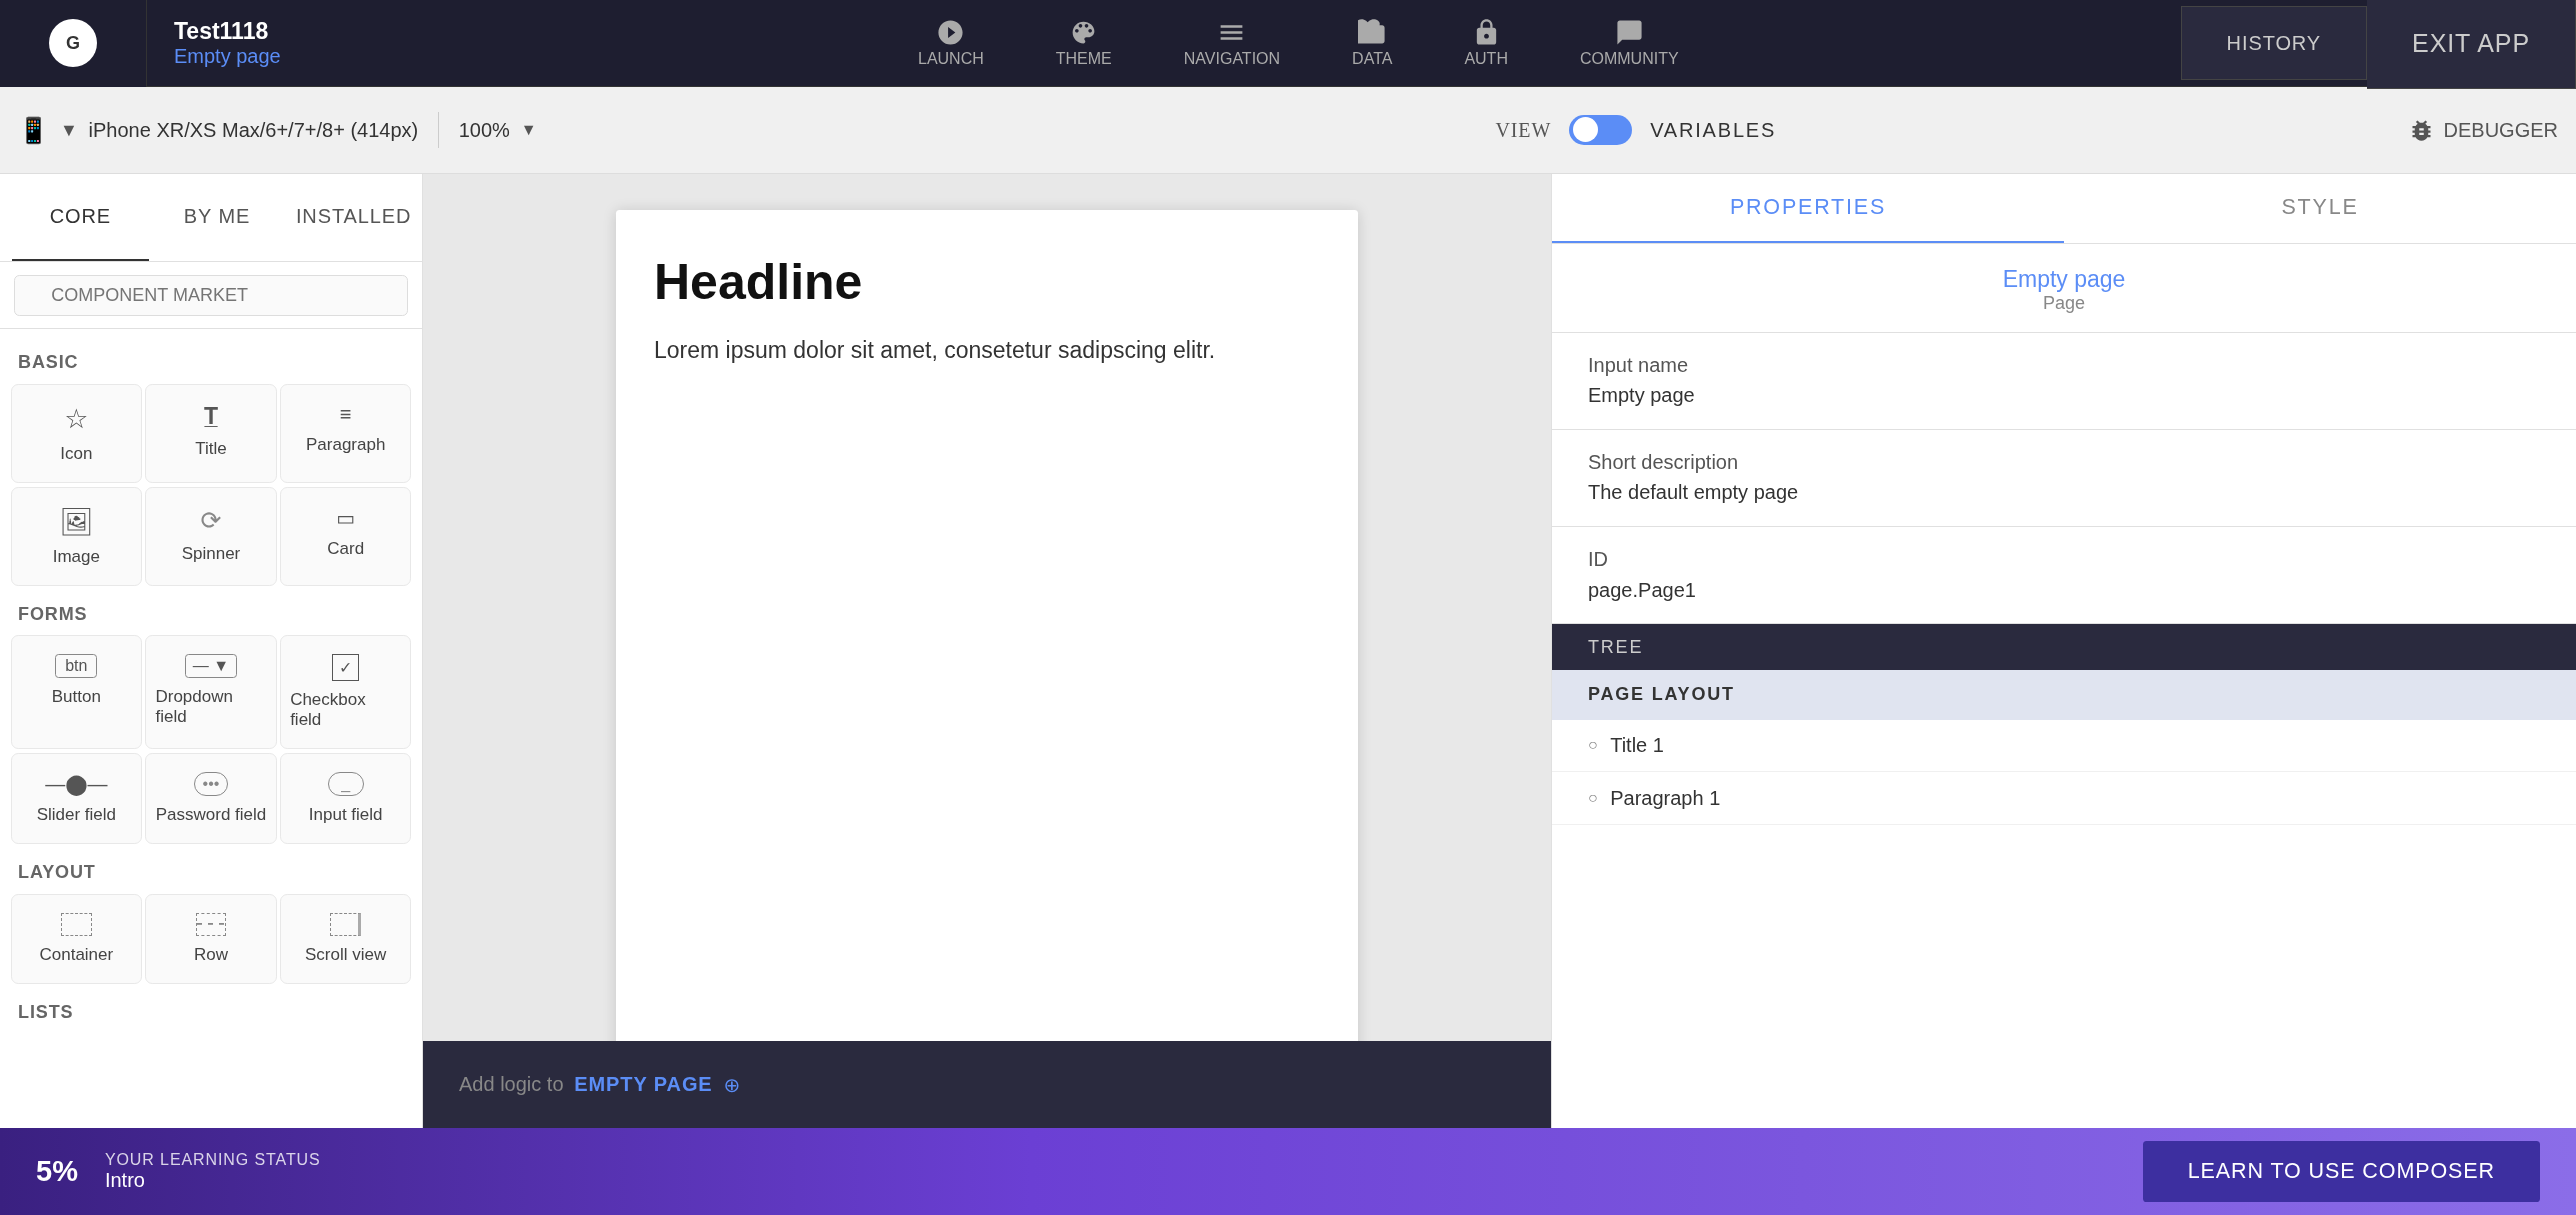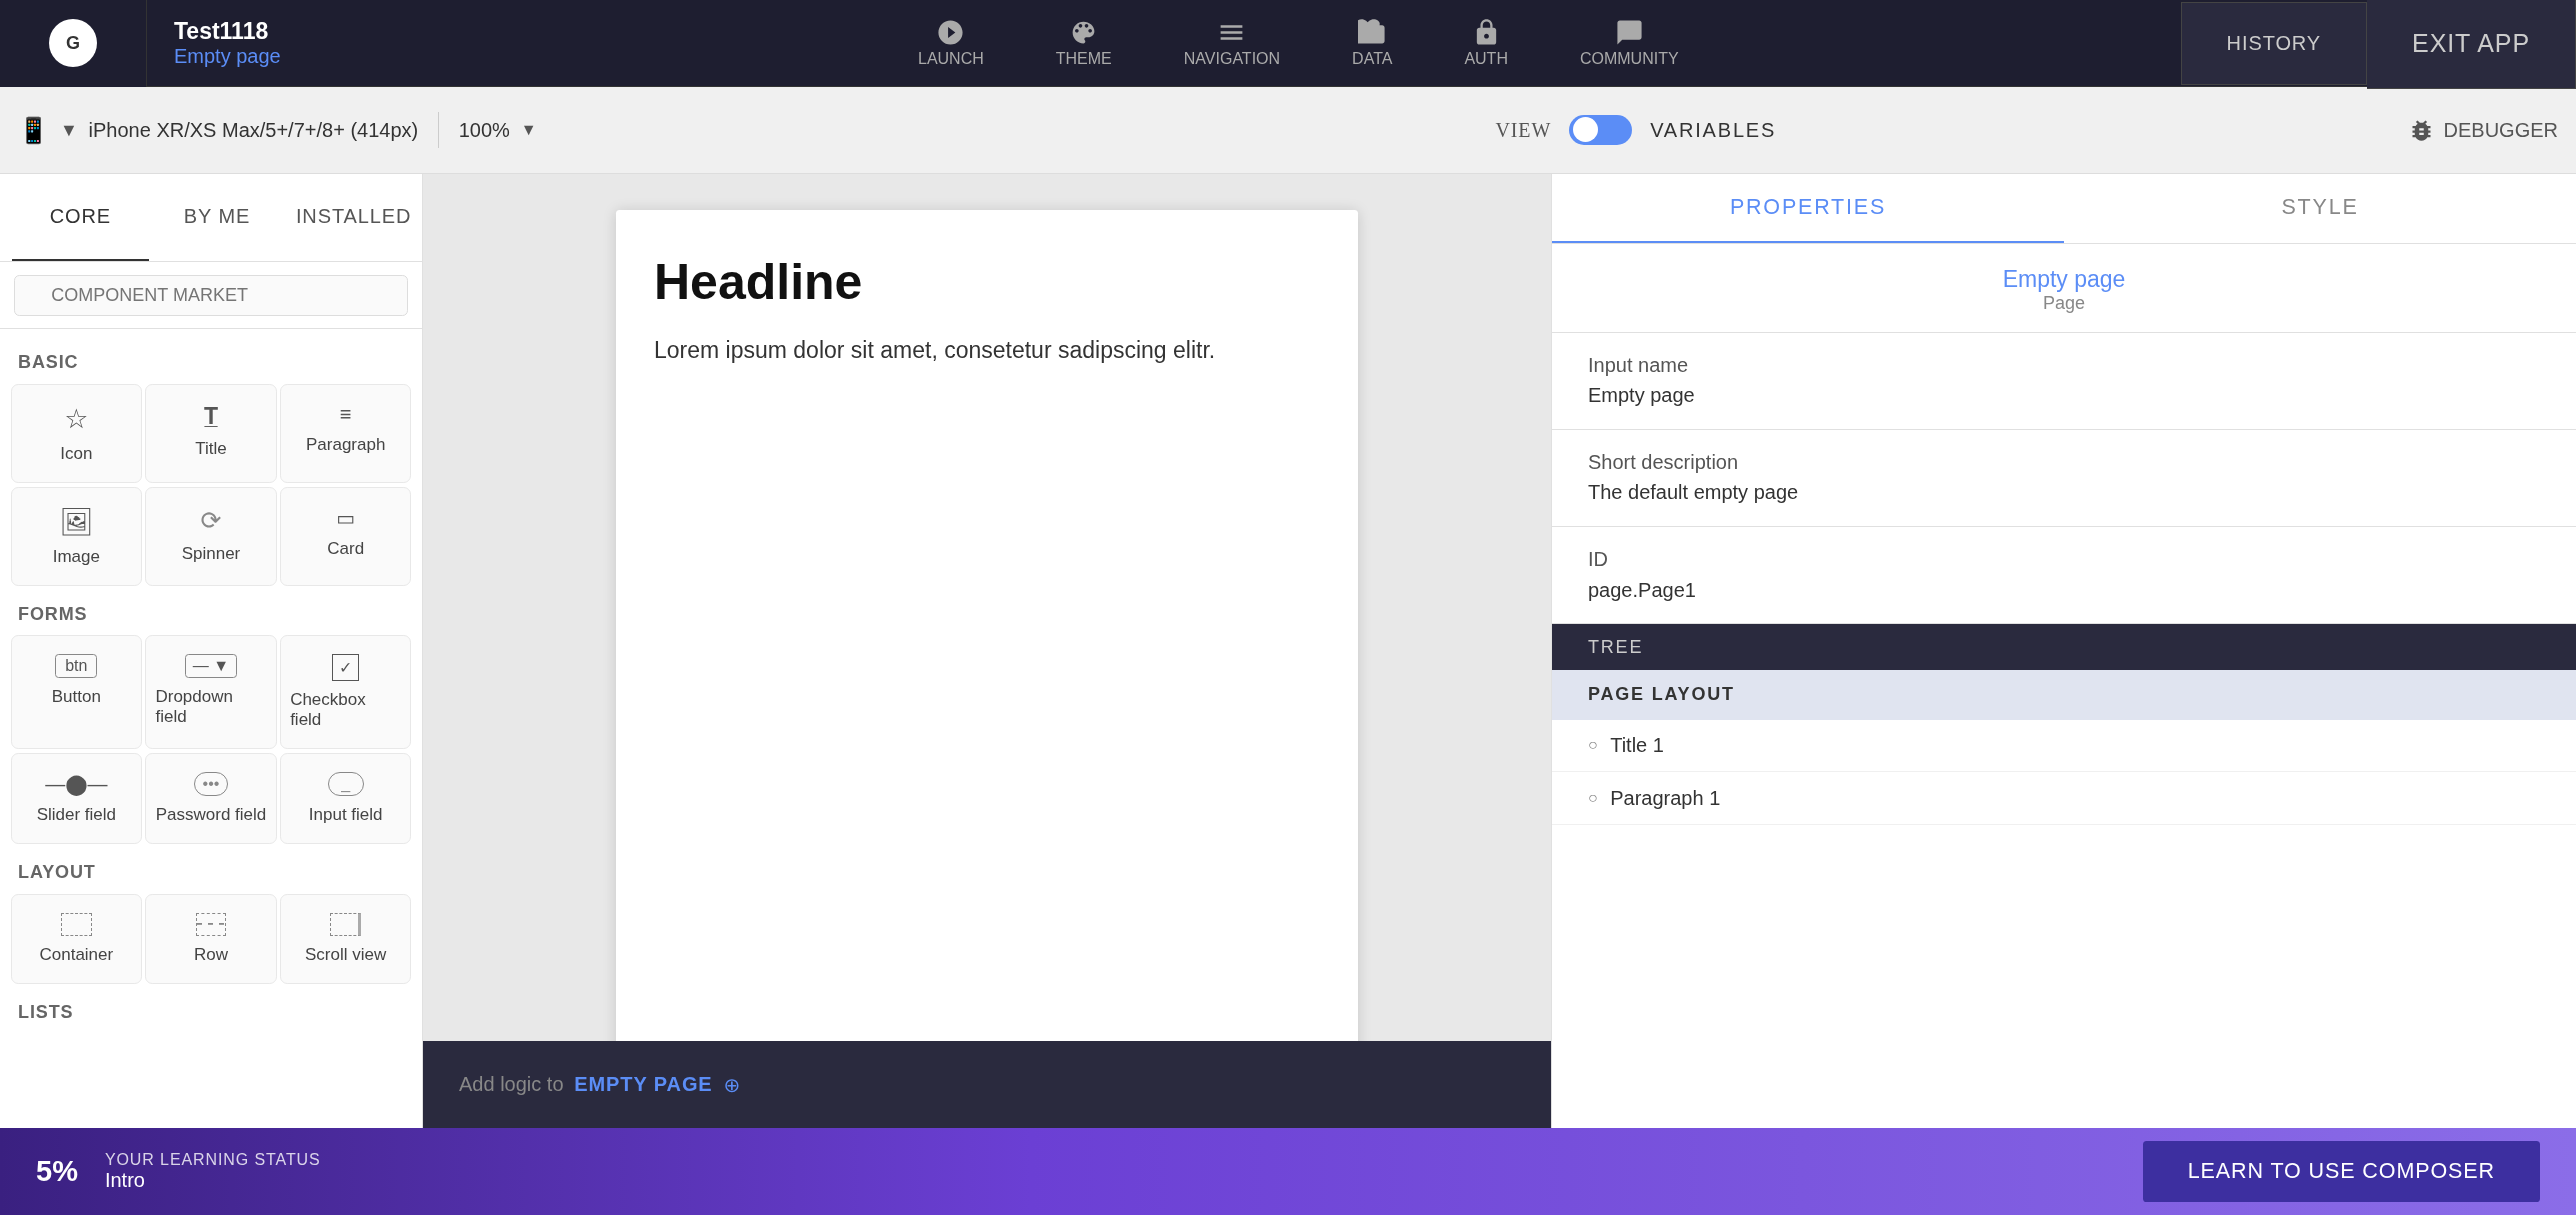--- a/index.html
+++ b/index.html
@@ -27,21 +27,21 @@
       display: flex; align-items: center; gap: 72px; flex: 1; justify-content: center;
     }
     .nav-item {
       display: flex; flex-direction: column; align-items: center; color: #aaa; font-size: 16px; gap: 3.6px; cursor: pointer;
     }
     .nav-item svg { width: 29px; height: 29px; fill: #aaa; }
     .top-nav-right {
       display: flex; align-items: center; gap: 0; margin-left: auto;
     }
     .btn-history {
-      background: #2a2a3e; color: #ccc; border: 0.9px solid #444; padding: 0 45px; height: 83px;
+      background: #2a2a3e; color: #ccc; border: 0.9px solid #444; padding: 0 45px; height: 74px;
       font-size: 20px; cursor: pointer; letter-spacing: 0.9px;
     }
     .btn-exit {
       background: #2a2a3e; color: #ccc; border: 0.9px solid #444; border-left: none; padding: 14px 45px; height: 91px;
       font-size: 25px; cursor: pointer; letter-spacing: 0.9px;
     }
 
     
     .toolbar {
       display: flex; align-items: center; background: #f0f0f0; border-bottom: 0.9px solid #ddd;
@@ -261,21 +261,21 @@
   <div class="top-nav-right">
     <button class="btn-history">HISTORY</button>
     <button class="btn-exit">EXIT APP</button>
   </div>
 </div>
 
 <div class="toolbar">
   <div class="toolbar-left">
     <span class="device-icon">📱</span>
     <span style="font-size:18px;color:#555;cursor:pointer;">▼</span>
-    <button class="device-dropdown">iPhone XR/XS Max/5+/7+/8+ (414px)</button>
+    <button class="device-dropdown">iPhone XR/XS Max/6+/7+/8+ (414px)</button>
     <div class="toolbar-divider"></div>
     <button class="zoom-selector">100%</button>
     <span style="font-size:16px;color:#555;cursor:pointer;">▼</span>
   </div>
   <div class="toolbar-center">
     <span class="view-label">VIEW</span>
     <div class="toggle-switch">
       <div class="toggle-knob"></div>
     </div>
     <span class="variables-label">VARIABLES</span>

